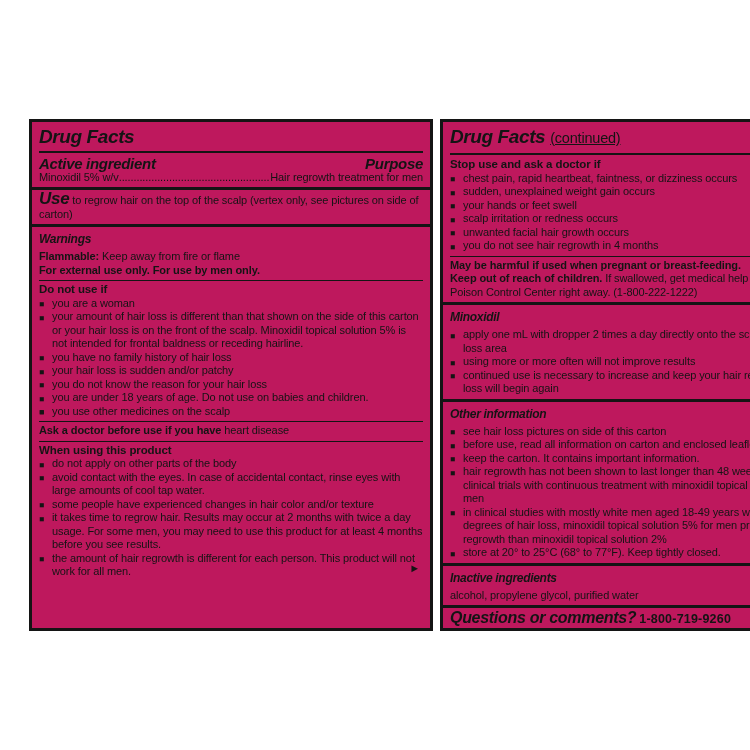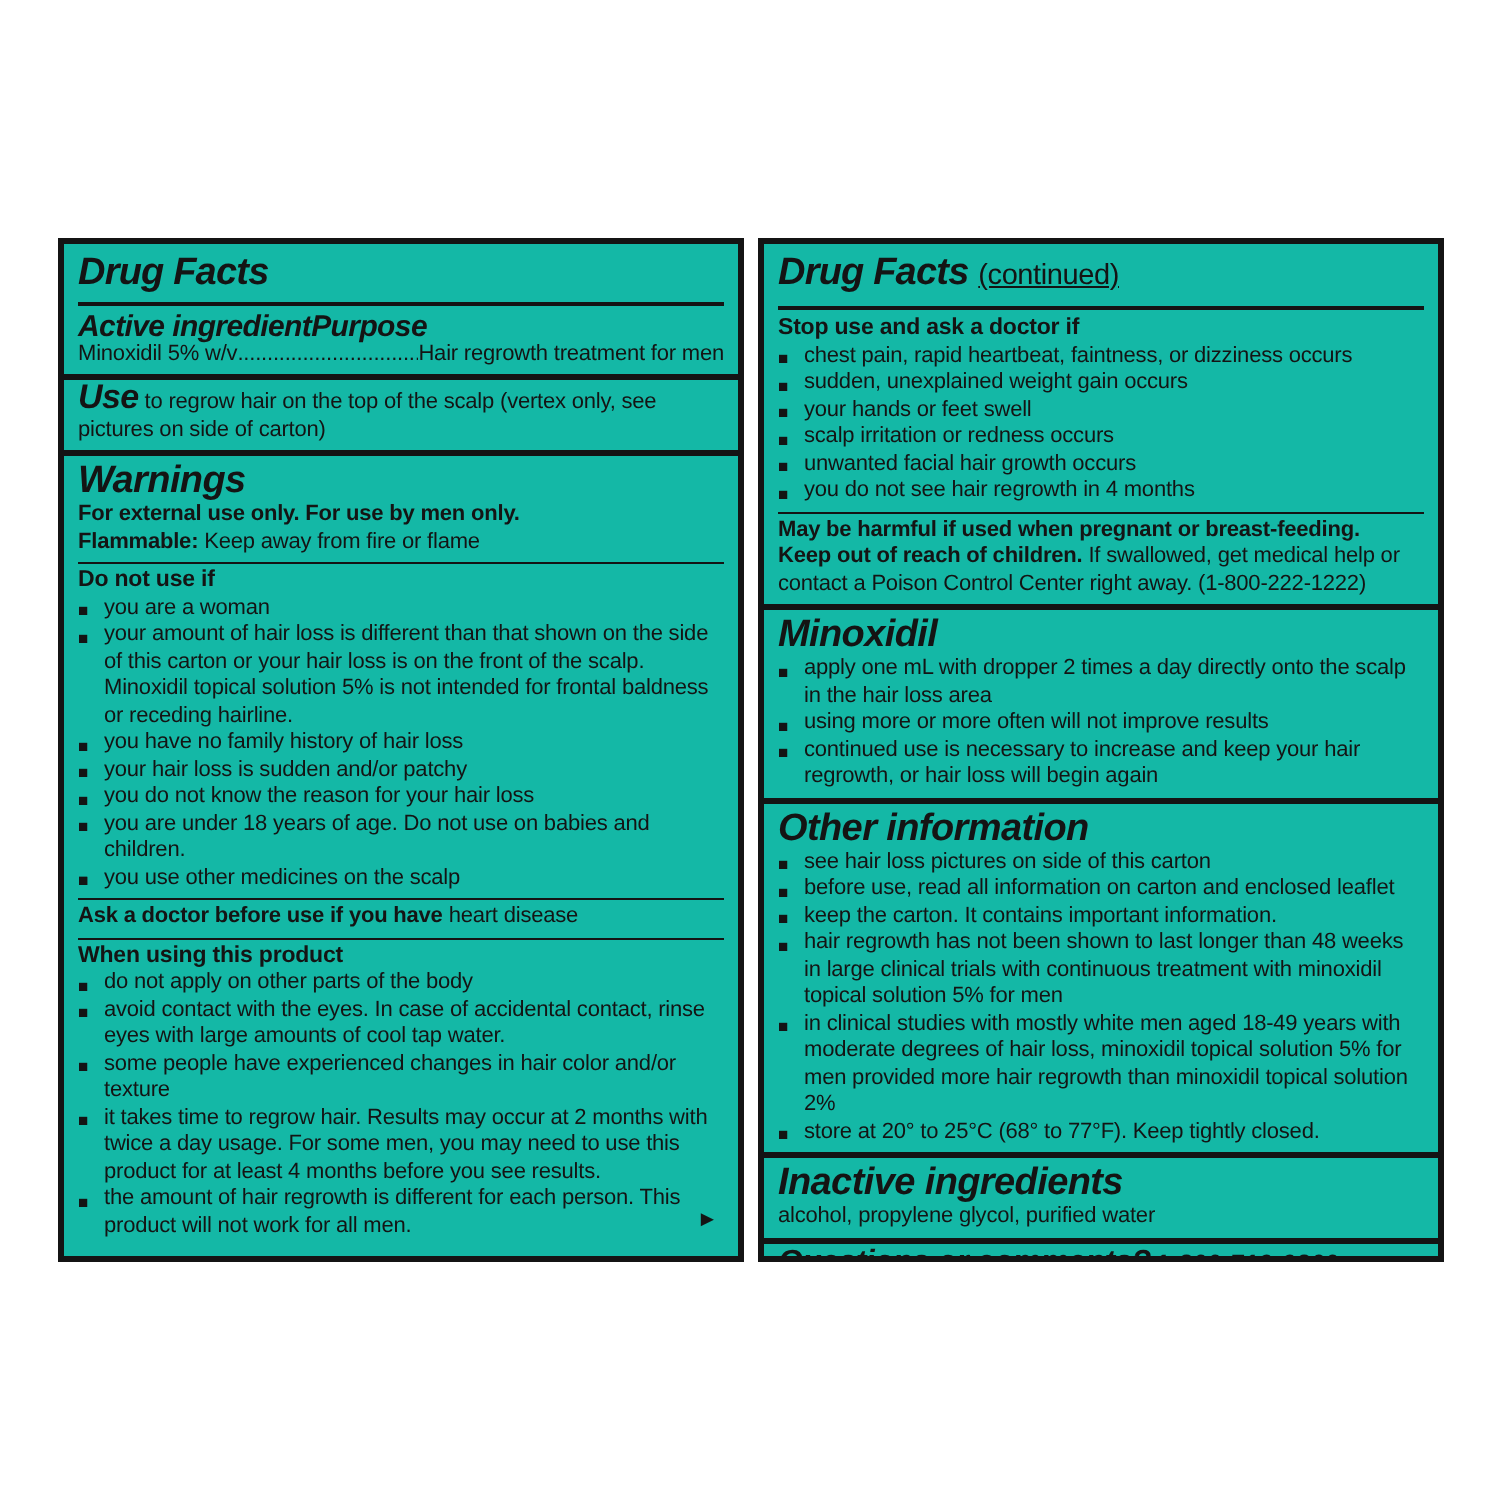--- a/index.html
+++ b/index.html
@@ -5,39 +5,39 @@
   html,body{margin:0;padding:0;}
   body{
     width:750px;height:750px;background:#ffffff;position:relative;
     font-family:"Liberation Sans", sans-serif;color:#141414;
     -webkit-font-smoothing:antialiased;
   }
   .page{
     position:absolute;left:29px;top:119px;display:flex;gap:7px;
   }
   .col{
-    width:343px;height:512px;border:3px solid #141414;box-sizing:border-box;
-    background:#14b8a6;padding:0 7px;overflow:hidden;
+    width:404px;height:512px;border:3px solid #141414;box-sizing:border-box;
+    background:#be185d;padding:0 7px;overflow:hidden;
     font-size:11px;line-height:13.5px;letter-spacing:-0.1px;
   }
   .head{border-bottom:2px solid #141414;padding:4px 0 4px;}
   .h-big{
     font-size:19px;line-height:21px;font-weight:bold;font-style:italic;
     margin:0;letter-spacing:-0.4px;display:inline;
   }
   .cont{font-size:14.5px;font-weight:normal;font-style:normal;letter-spacing:-0.2px;text-decoration:underline;}
   .sec{padding:2px 0 3px;position:relative;}
   .bar{height:3px;background:#141414;margin:0 -7px;}
   .rule{border-top:1.5px solid #141414;margin:3px 0 2px;}
-  .row{display:flex;align-items:baseline;padding-top:2px;}
+  .row{display:flex;justify-content:space-between;align-items:baseline;padding-top:2px;}
   .h-mid{font-size:15px;font-weight:bold;font-style:italic;letter-spacing:-0.3px;}
   .leader{display:flex;align-items:baseline;white-space:nowrap;}
   .dots{flex:1;overflow:hidden;}
   .h-sec{
-    font-size:19px;line-height:19px;font-weight:bold;font-style:italic;
+    font-size:12px;line-height:19px;font-weight:bold;font-style:italic;
     margin:1px 0 1px;letter-spacing:-0.3px;
   }
   .h-inline{font-size:17px;font-weight:bold;font-style:italic;letter-spacing:-0.3px;padding-right:3px;}
   .p{margin:0;}
   .b{font-weight:bold;}
   .blk{display:block;}
   .sub{font-size:11.5px;font-weight:bold;margin:1px 0 0;}
   ul.list{margin:0;padding:0;list-style:none;}
   ul.list li{position:relative;padding-left:13px;}
   ul.list .bt{position:absolute;left:0;top:1.5px;font-size:8.5px;}
@@ -71,22 +71,22 @@
     <div class="bar"></div>
 
     <div class="sec">
       <p class="p"><span class="h-inline">Use</span><span>to regrow hair on the top of the scalp (vertex only, see pictures on side of carton)</span></p>
     </div>
 
     <div class="bar"></div>
 
     <div class="sec" style="padding-bottom:0;">
       <h2 class="h-sec">Warnings</h2>
+      <p class="p"><span class="b">Flammable:</span> <span>Keep away from fire or flame</span></p>
       <p class="p b">For external use only. For use by men only.</p>
-      <p class="p"><span class="b">Flammable:</span> <span>Keep away from fire or flame</span></p>
 
       <div class="rule"></div>
 
       <h3 class="sub">Do not use if</h3>
       <ul class="list">
           <li><span class="bt">■</span><span>you are a woman</span></li>
           <li><span class="bt">■</span><span>your amount of hair loss is different than that shown on the side of this carton or your hair loss is on the front of the scalp. Minoxidil topical solution 5% is not intended for frontal baldness or receding hairline.</span></li>
           <li><span class="bt">■</span><span>you have no family history of hair loss</span></li>
           <li><span class="bt">■</span><span>your hair loss is sudden and/or patchy</span></li>
           <li><span class="bt">■</span><span>you do not know the reason for your hair loss</span></li>

